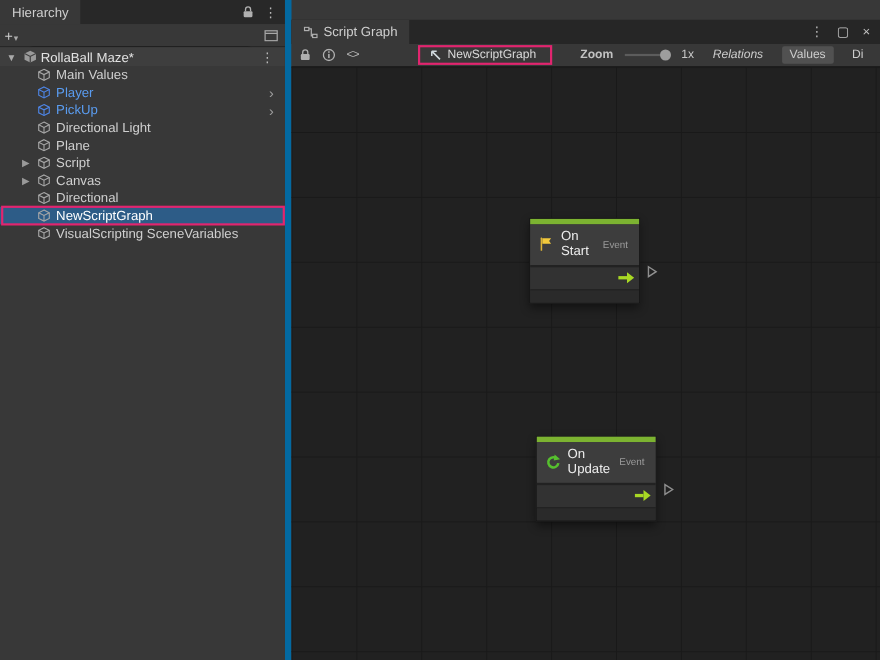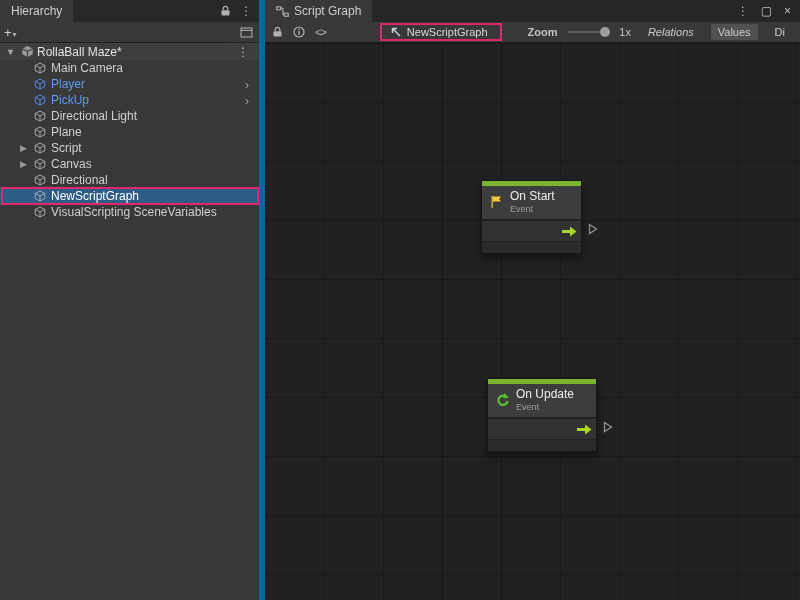--- a/index.html
+++ b/index.html
@@ -30,21 +30,21 @@
   .row .fold { width:14px; font-size:9px; color:#999; text-align:left; flex:none; }
   .row .icon { width:14px; flex:none; display:flex; align-items:center; color:#a8a8a8; margin-right:3px; }
   .row .label { white-space:nowrap; }
   .row .chev { margin-left:auto; padding-right:10px; color:#9d9d9d; font-size:13px; line-height:1; }
   .row.prefab .label { color:var(--prefab); }
   .row.prefab .icon { color:#4e86e8; }
   .row.selected { background:var(--selection); color:#fff; }
   .row.selected::after { content:""; position:absolute; inset:-1px 0px -1px 1px; border:2px solid var(--highlight); pointer-events:none; }
 
   
-  .right-pane { flex:1; min-width:0; display:flex; flex-direction:column; }
+  .right-pane { flex:1; min-width:0; display:flex; flex-direction:column;margin-top:18px; }
   .right-pane .tabstrip { background:#262626; }
   .win-controls { margin-left:auto; display:flex; align-items:center; gap:12px; padding-right:9px; color:#c4c4c4; font-size:12px; }
   .gtoolbar { height:21px; flex:none; background:#383838; border-bottom:1px solid #1d1d1d; display:flex; align-items:center; padding:0 7px; gap:10px; font-size:11px; color:#c8c8c8; white-space:nowrap; overflow:hidden; }
   .tbicon { display:flex; align-items:center; }
   .code-glyph { font-size:11px; letter-spacing:-1px; color:#b8b8b8; }
   .graph-name { display:flex; align-items:center; gap:5px; border:2px solid var(--highlight); padding:1px 12px 1px 8px; margin-left:44px; color:#dadada; }
   .zoom-label { margin-left:16px; color:#c2c2c2;font-weight:bold; }
   .slider { width:86px; height:2px; background:#5c5c5c; position:relative; align-self:center; }
   .slider .thumb { position:absolute; right:-1px; top:-4px; width:10px; height:10px; border-radius:50%; background:#9d9d9d; }
   .tb-btn { padding:2px 7px; border-radius:2px; color:#cccccc; }
@@ -56,21 +56,21 @@
     background-image:
       linear-gradient(#191919 1px, transparent 1px),
       linear-gradient(90deg, #191919 1px, transparent 1px);
     background-size:59px 59px;
     background-position:0 0; }
 
   
   .node { position:absolute; border:1px solid #161616; background:#303030; box-shadow:0 4px 8px rgba(0,0,0,.45); }
   .node .strip { height:5px; background:var(--green); }
   .node .head { background:#3d3d3d; display:flex; align-items:center; gap:6px; padding:4px 10px 5px 6px; }
-  .node .titles { display:flex; flex-direction:column; line-height:1.15; }
+  .node .titles { display:flex; flex-direction:row; line-height:1.15;align-items:center; }
   .node .title { font-size:12px; color:#ededed; }
   .node .sub { font-size:9px; color:#9b9b9b; }
   .node .nbody { border-top:2px solid #222222; background:#323232; height:22px; display:flex; align-items:center; justify-content:flex-end; padding-right:4px; }
   .node .nfoot { height:12px; background:#2a2a2a; border-top:1px solid #222222; }
   .portlink { position:absolute; display:flex; }
   .nicon { display:flex; align-items:center; }
 </style>
 </head>
 <body>
 
@@ -129,21 +129,21 @@
       </div>
       <div>
   <div class="row">
     <span class="fold"></span>
     <span class="icon">
       <svg width="12" height="12" viewBox="0 0 12 12" fill="none" stroke="currentColor" stroke-width="1">
                 <path d="M6 1 L10.8 3.4 V8.6 L6 11 L1.2 8.6 V3.4 Z"></path>
                 <path d="M1.2 3.4 L6 5.8 L10.8 3.4 M6 5.8 V11"></path>
               </svg>
     </span>
-    <span class="label">Main Camera</span>
+    <span class="label">Main Values</span>
     <span class="chev"></span>
   </div>
 
   <div class="row prefab">
     <span class="fold"></span>
     <span class="icon">
       <svg width="12" height="12" viewBox="0 0 12 12" fill="none" stroke="currentColor" stroke-width="1">
                 <path d="M6 1 L10.8 3.4 V8.6 L6 11 L1.2 8.6 V3.4 Z"></path>
                 <path d="M1.2 3.4 L6 5.8 L10.8 3.4 M6 5.8 V11"></path>
               </svg>

